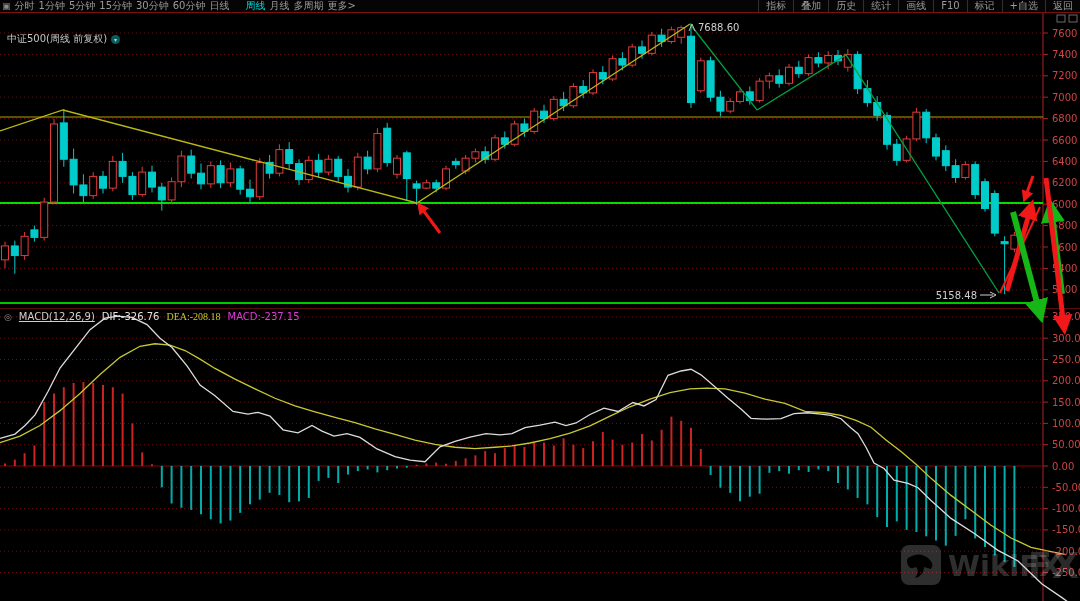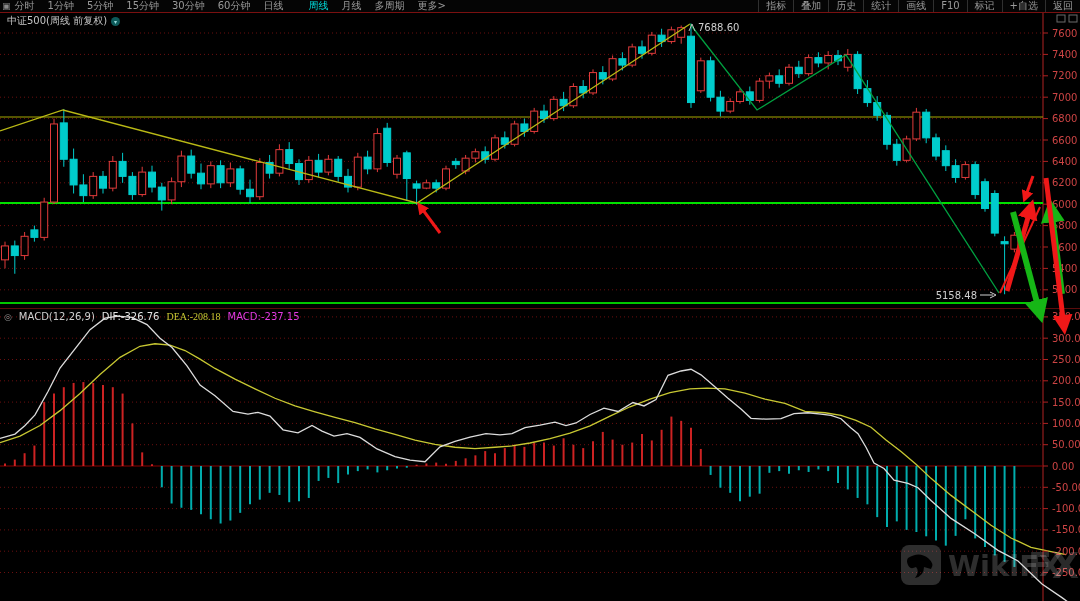--- a/index.html
+++ b/index.html
@@ -3,33 +3,33 @@
 <meta charset="utf-8">
 <style>
   html,body{margin:0;padding:0;background:#000;}
   body{width:1080px;height:601px;position:relative;overflow:hidden;
        font-family:"DejaVu Sans","Liberation Sans",sans-serif;}
   #chart-svg{position:absolute;left:0;top:0;z-index:1;}
   .toolbar{position:absolute;top:0;left:0;width:1080px;height:12px;z-index:3;
            display:flex;align-items:center;font-size:10px;line-height:12px;color:#9a9a9a;
            background:#050505;}
   .tb-grid{color:#8a8a8a;font-size:9px;margin:0 4px 0 2px;}
-  .tb-left{display:flex;gap:13px;text-align:center;}
+  .tb-left{display:flex;gap:4px;text-align:center;}
   .tb-item{cursor:default;white-space:nowrap;}
   .tb-item.active{color:#00d9d9;margin-left:12px;}
   .tb-right{margin-left:auto;display:flex;}
   .tb-btn{padding:0 7px;border-left:1px solid #303030;white-space:nowrap;}
-  .title-row{position:absolute;top:14px;left:7px;z-index:3;display:flex;align-items:center;
+  .title-row{position:absolute;top:32px;left:7px;z-index:3;display:flex;align-items:center;
              gap:4px;font-size:10px;color:#c6c6c6;}
   .gear{width:9px;height:9px;border-radius:50%;background:#0d5a5a;color:#9adada;
         font-size:6px;line-height:9px;text-align:center;display:inline-block;}
   .ind-row{position:absolute;top:311px;left:4px;z-index:3;display:flex;align-items:center;
            gap:7px;font-size:10px;}
   .ind-icon{color:#8a8a8a;font-size:9px;}
-  .ind-name{color:#cfcfcf;}
+  .ind-name{color:#cfcfcf;text-decoration:underline;}
   .ind-dif{color:#e2e2e2;text-align:right;}
   .ind-dea{color:#c8c832;font-family:Liberation Serif, serif;}
   .ind-macd{color:#e23ae2;}
 </style>
 </head>
 <body>
 
 <svg id="chart-svg" width="1080" height="601">
   <defs>
     <marker id="ah-red" viewBox="0 0 10 10" refX="6" refY="5" markerWidth="4" markerHeight="4" orient="auto" markerUnits="strokeWidth">

